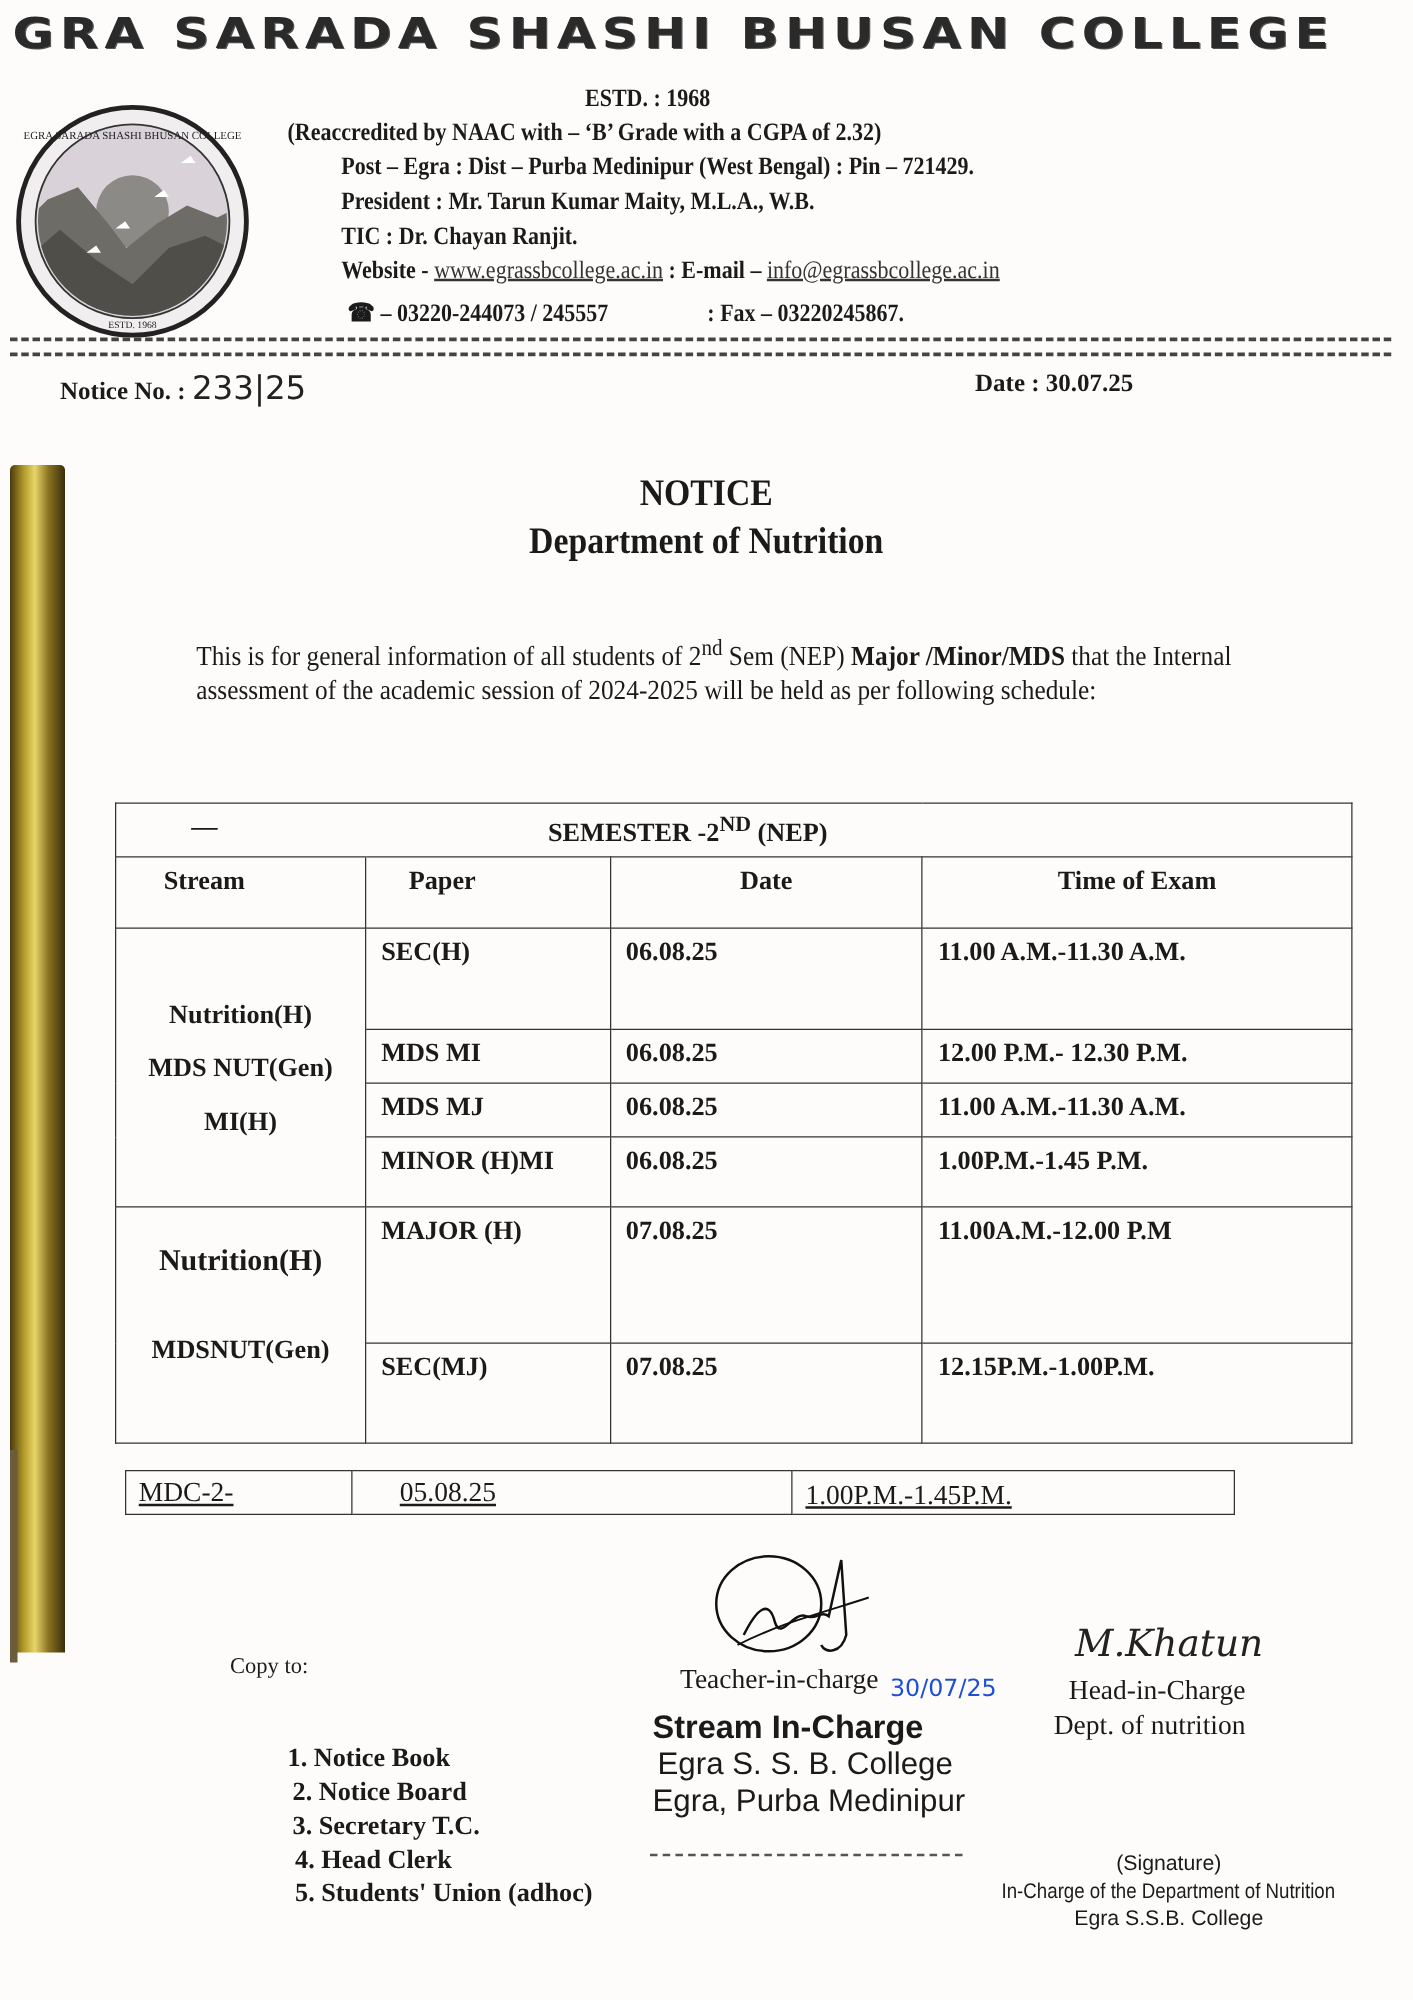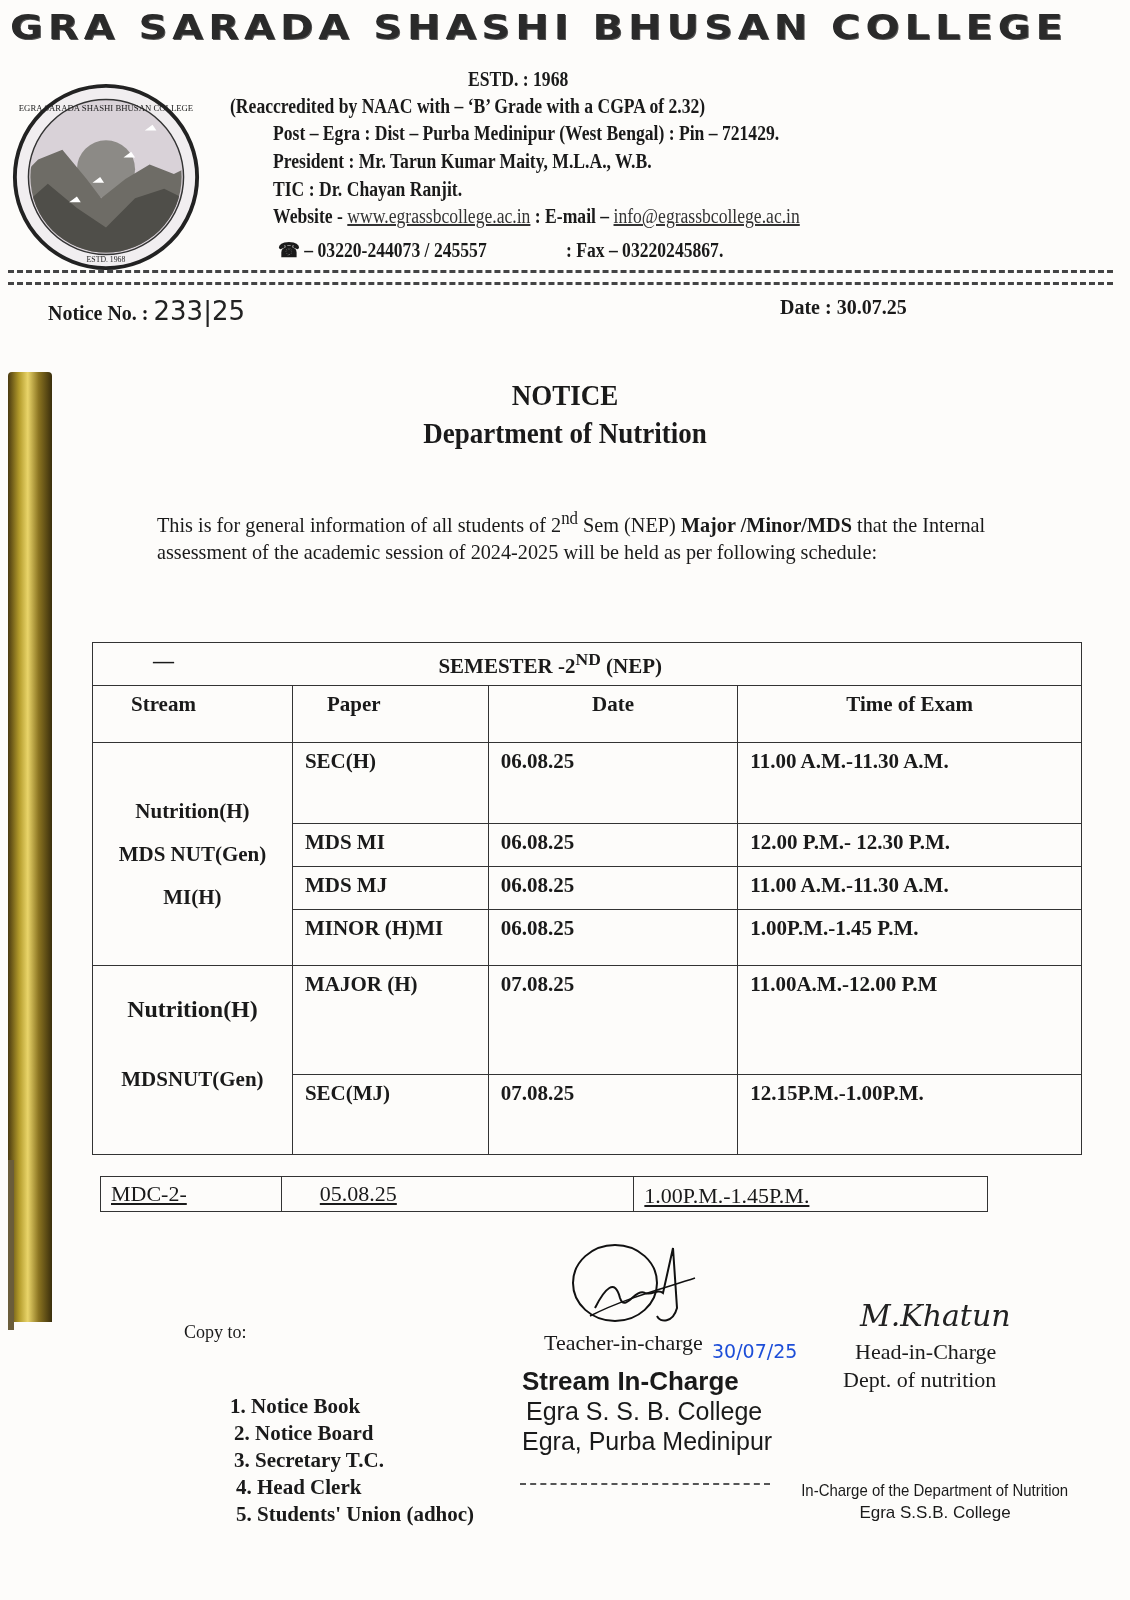--- a/index.html
+++ b/index.html
@@ -233,15 +233,16 @@
 </div>
 <div class="abs stamp-line"></div>
 
 <div class="abs hod-sign">M.Khatun</div>
 <div class="abs hod-label">
   <div>Head-in-Charge</div>
   <div style="margin-left:-12px">Dept. of nutrition</div>
 </div>
 
 <div class="abs sig-block">
+  <div>(Signature)</div>
   <div class="cond">In-Charge of the Department of Nutrition</div>
   <div>Egra S.S.B. College</div>
 </div>
 
 </body></html>

